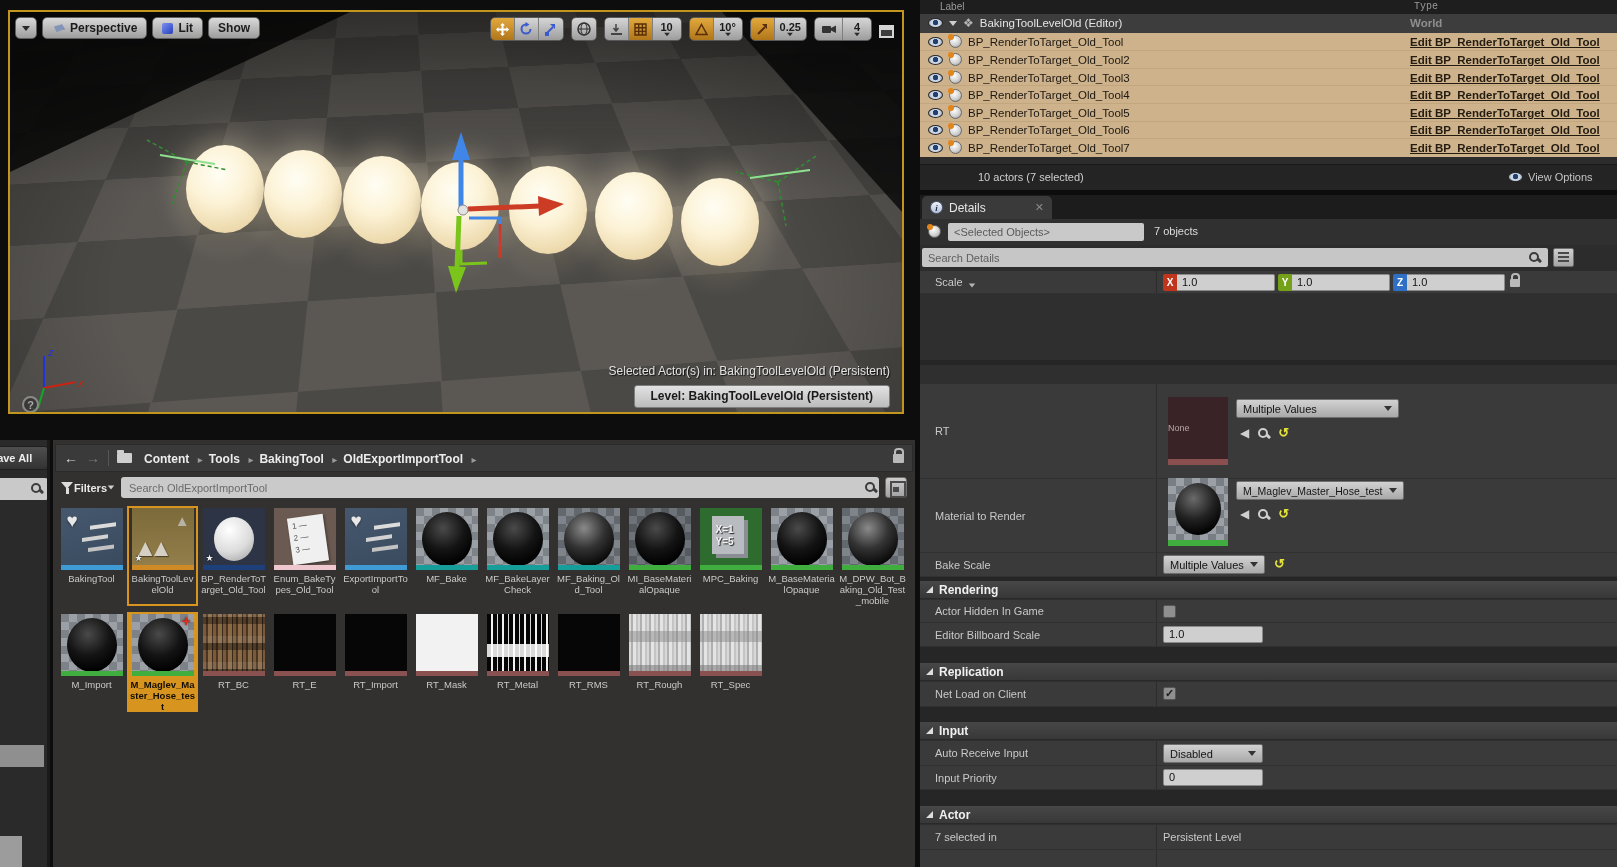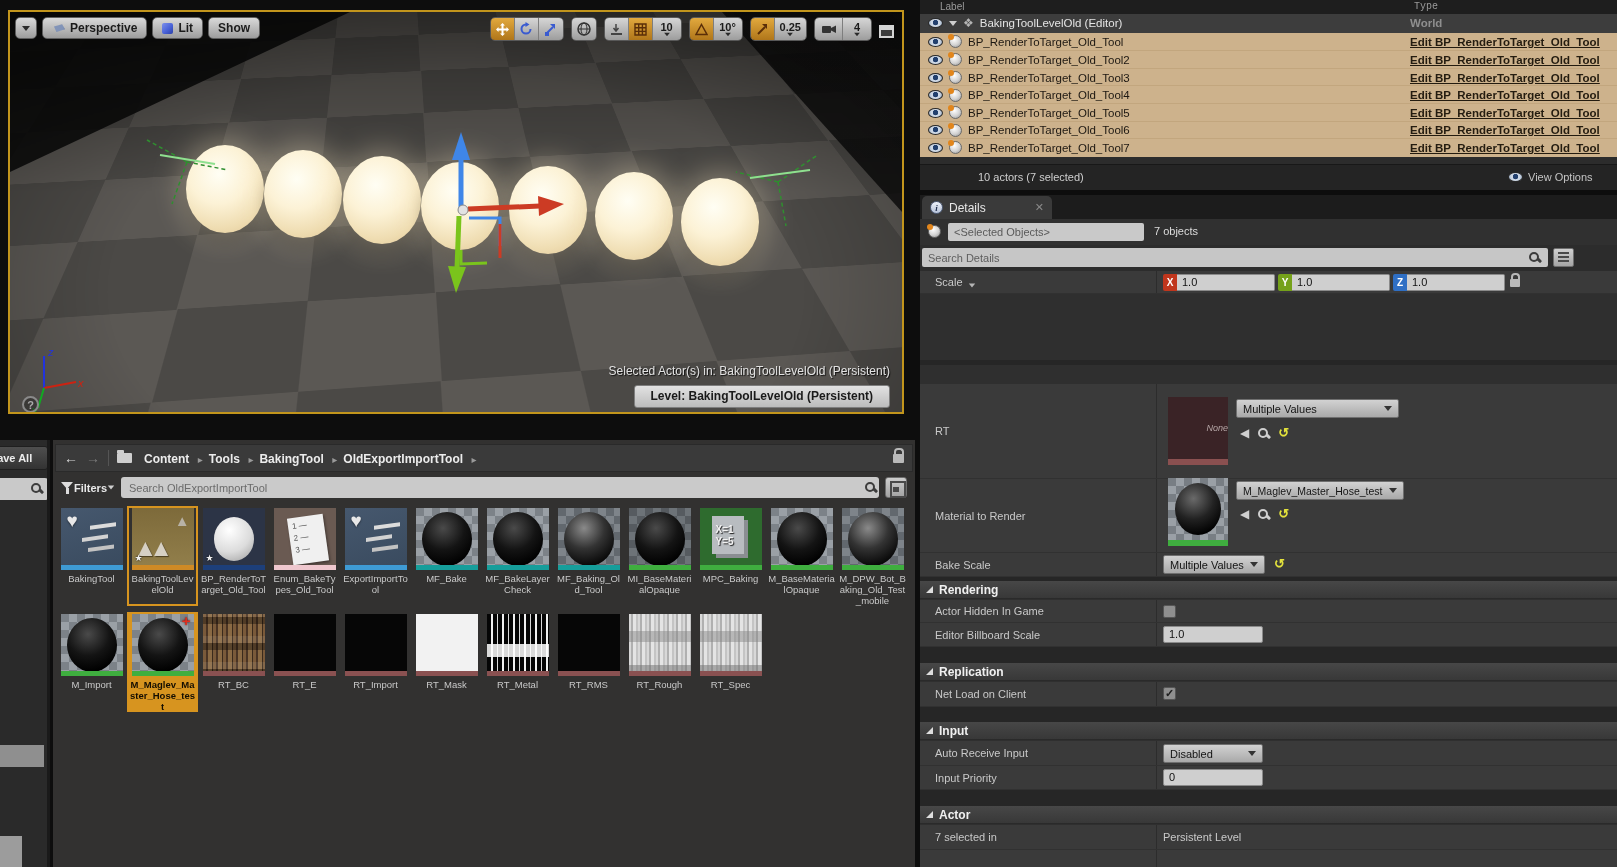--- a/index.html
+++ b/index.html
@@ -115,21 +115,21 @@
   .tag-x { background:#c0361d; } .tag-y { background:#75a11a; } .tag-z { background:#2f6fc4; }
   .reset { color:#e3e23c; font-size:13px; font-weight:bold; line-height:14px; }
   .lockic { width:10px; height:8px; background:#b9b9b9; border-radius:1px; position:relative; }
   .lockic::before { content:""; position:absolute; left:1px; top:-6px; width:5px; height:6px; border:2px solid #b9b9b9; border-bottom:none; border-radius:4px 4px 0 0; }
   .pdrop { position:absolute; height:19px; background:linear-gradient(#d2d2d2,#a9a9a9); border:1px solid #6f6f6f; border-radius:2px;
     display:flex; align-items:center; justify-content:space-between; font-size:11px; color:#141414; padding:0 6px; }
   .pcheck { position:absolute; width:13px; height:13px; background:#8f8f8f; border:1px solid #565656; border-radius:2px;
     color:#202020; font-size:11px; font-weight:bold; line-height:11px; text-align:center; }
   .athumb { position:absolute; width:60px; overflow:hidden; }
   .rt-thumb { height:68px; background:#3a2326; }
-  .rt-thumb .cap { position:absolute; left:0; right:0; top:26px; text-align:right; font-size:9px; color:#b5a6a6;font-style:italic; }
+  .rt-thumb .cap { position:absolute; left:0; right:0; top:26px; text-align:left; font-size:9px; color:#b5a6a6; }
   .rt-thumb .barr { position:absolute; left:0; right:0; bottom:0; height:6px; background:#8a5050; }
   .mat-thumb { height:68px; background:repeating-conic-gradient(#9aa0a6 0% 25%, #787e84 25% 50%); background-size:16px 16px; }
   .mat-thumb::before { content:""; position:absolute; left:7px; top:5px; width:46px; height:52px; border-radius:50%;
     background:radial-gradient(circle at 40% 30%, #6a6a6a, #222 45%, #000 80%); }
   .mat-thumb .barr { position:absolute; left:0; right:0; bottom:0; height:6px; background:#3fae3f; }
   .use-arrow { color:#cfcfcf; font-size:12px; line-height:14px; }
   .ic-row { position:absolute; display:flex; gap:8px; align-items:center; }
   .ic-row .mag::before { border-color:#cfcfcf; } .ic-row .mag::after { background:#cfcfcf; }
 
   

